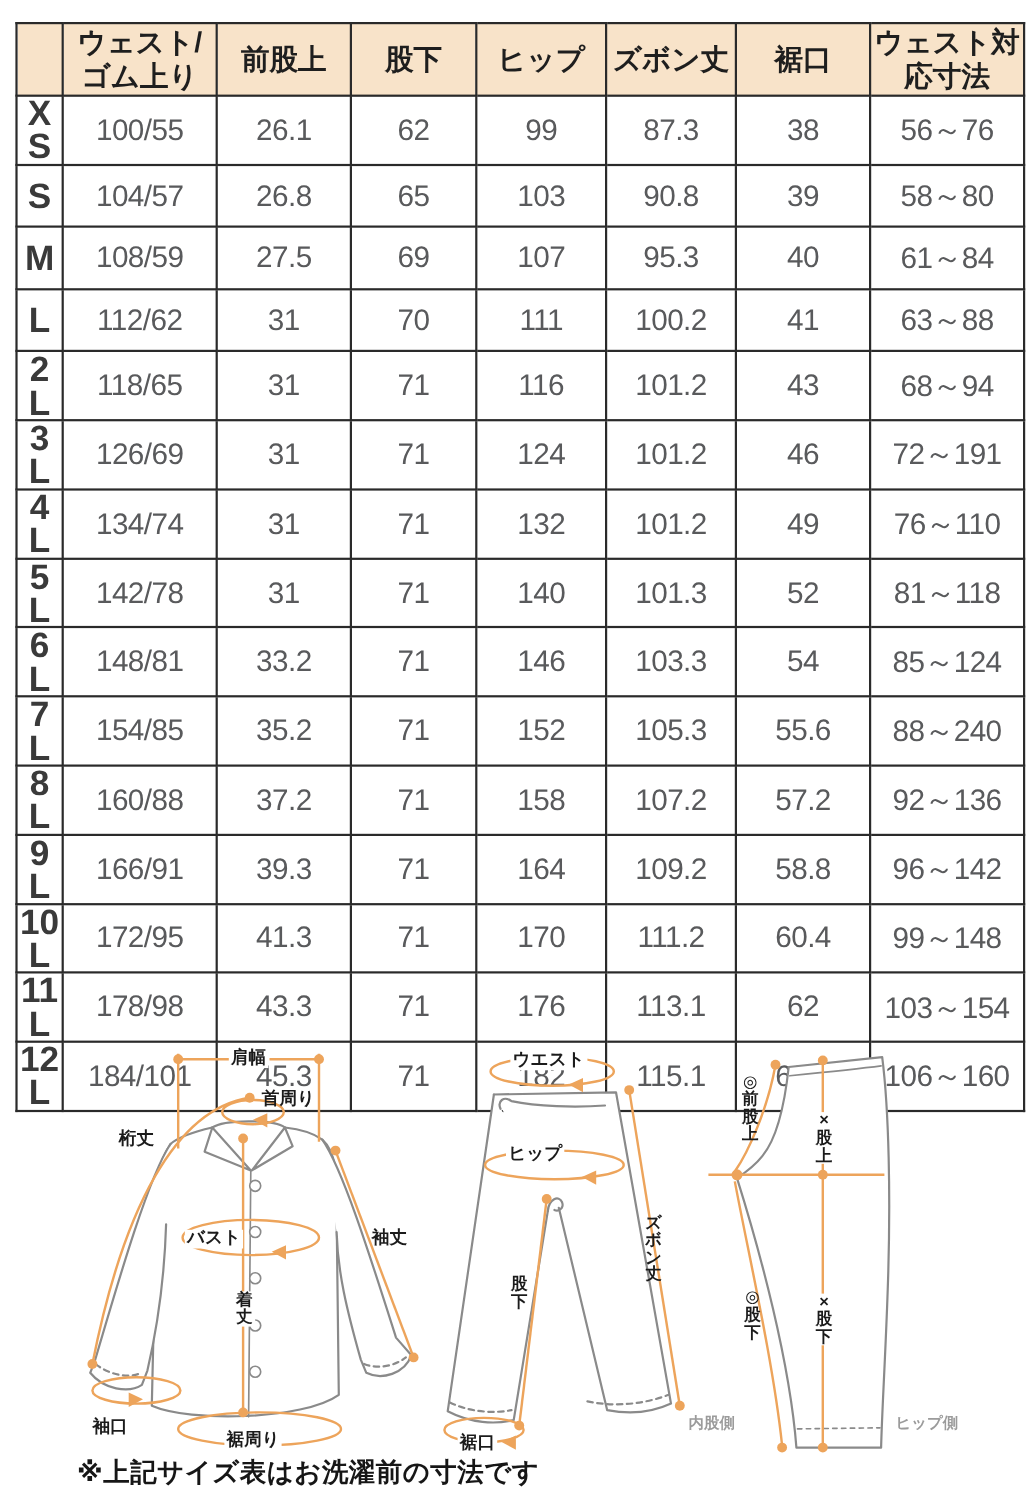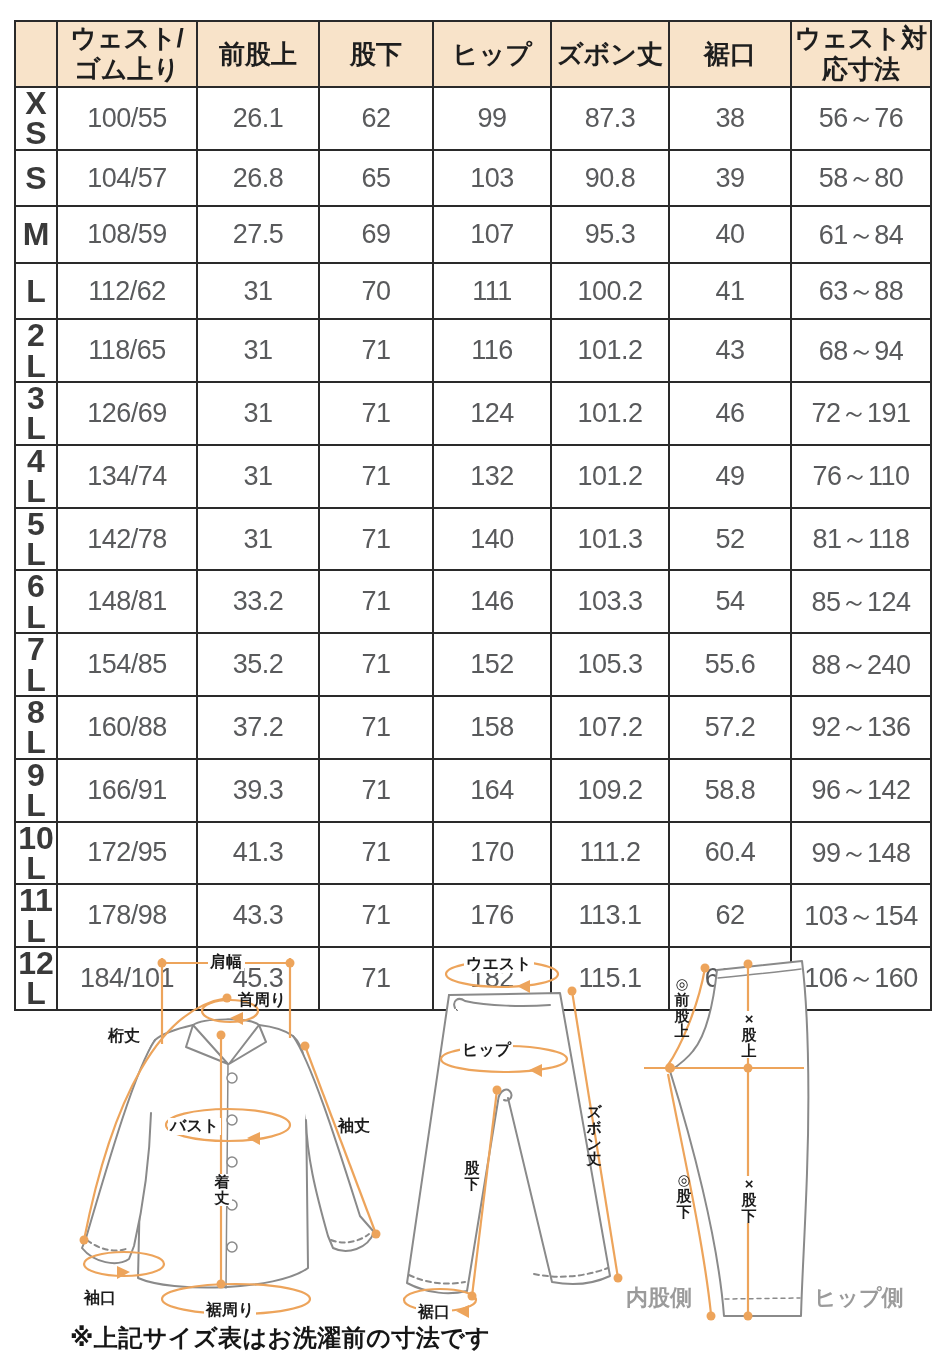--- a/index.html
+++ b/index.html
@@ -35,21 +35,21 @@
   .dg svg{position:absolute;left:0;top:0;}
   .lbl{
     position:absolute;font-weight:bold;font-size:16px;color:#1b1b1b;
     white-space:nowrap;line-height:1.05;z-index:3;
   }
   .lbl.bg{background:#ffffff;padding:0 2px;}
   .v{
     white-space:normal;width:1.08em;word-break:break-all;
     text-align:center;letter-spacing:0;font-size:15px;
   }
-  .lbl.gray{color:#9b9b9b;font-size:22px;}
+  .lbl.gray{color:#9b9b9b;font-size:14px;}
   
   .note{
     position:absolute;left:70px;top:1322px;
     font-size:24px;font-weight:bold;color:#161616;letter-spacing:0.5px;
   }
 </style>
 </head>
 <body>
 
 <table class="size">

